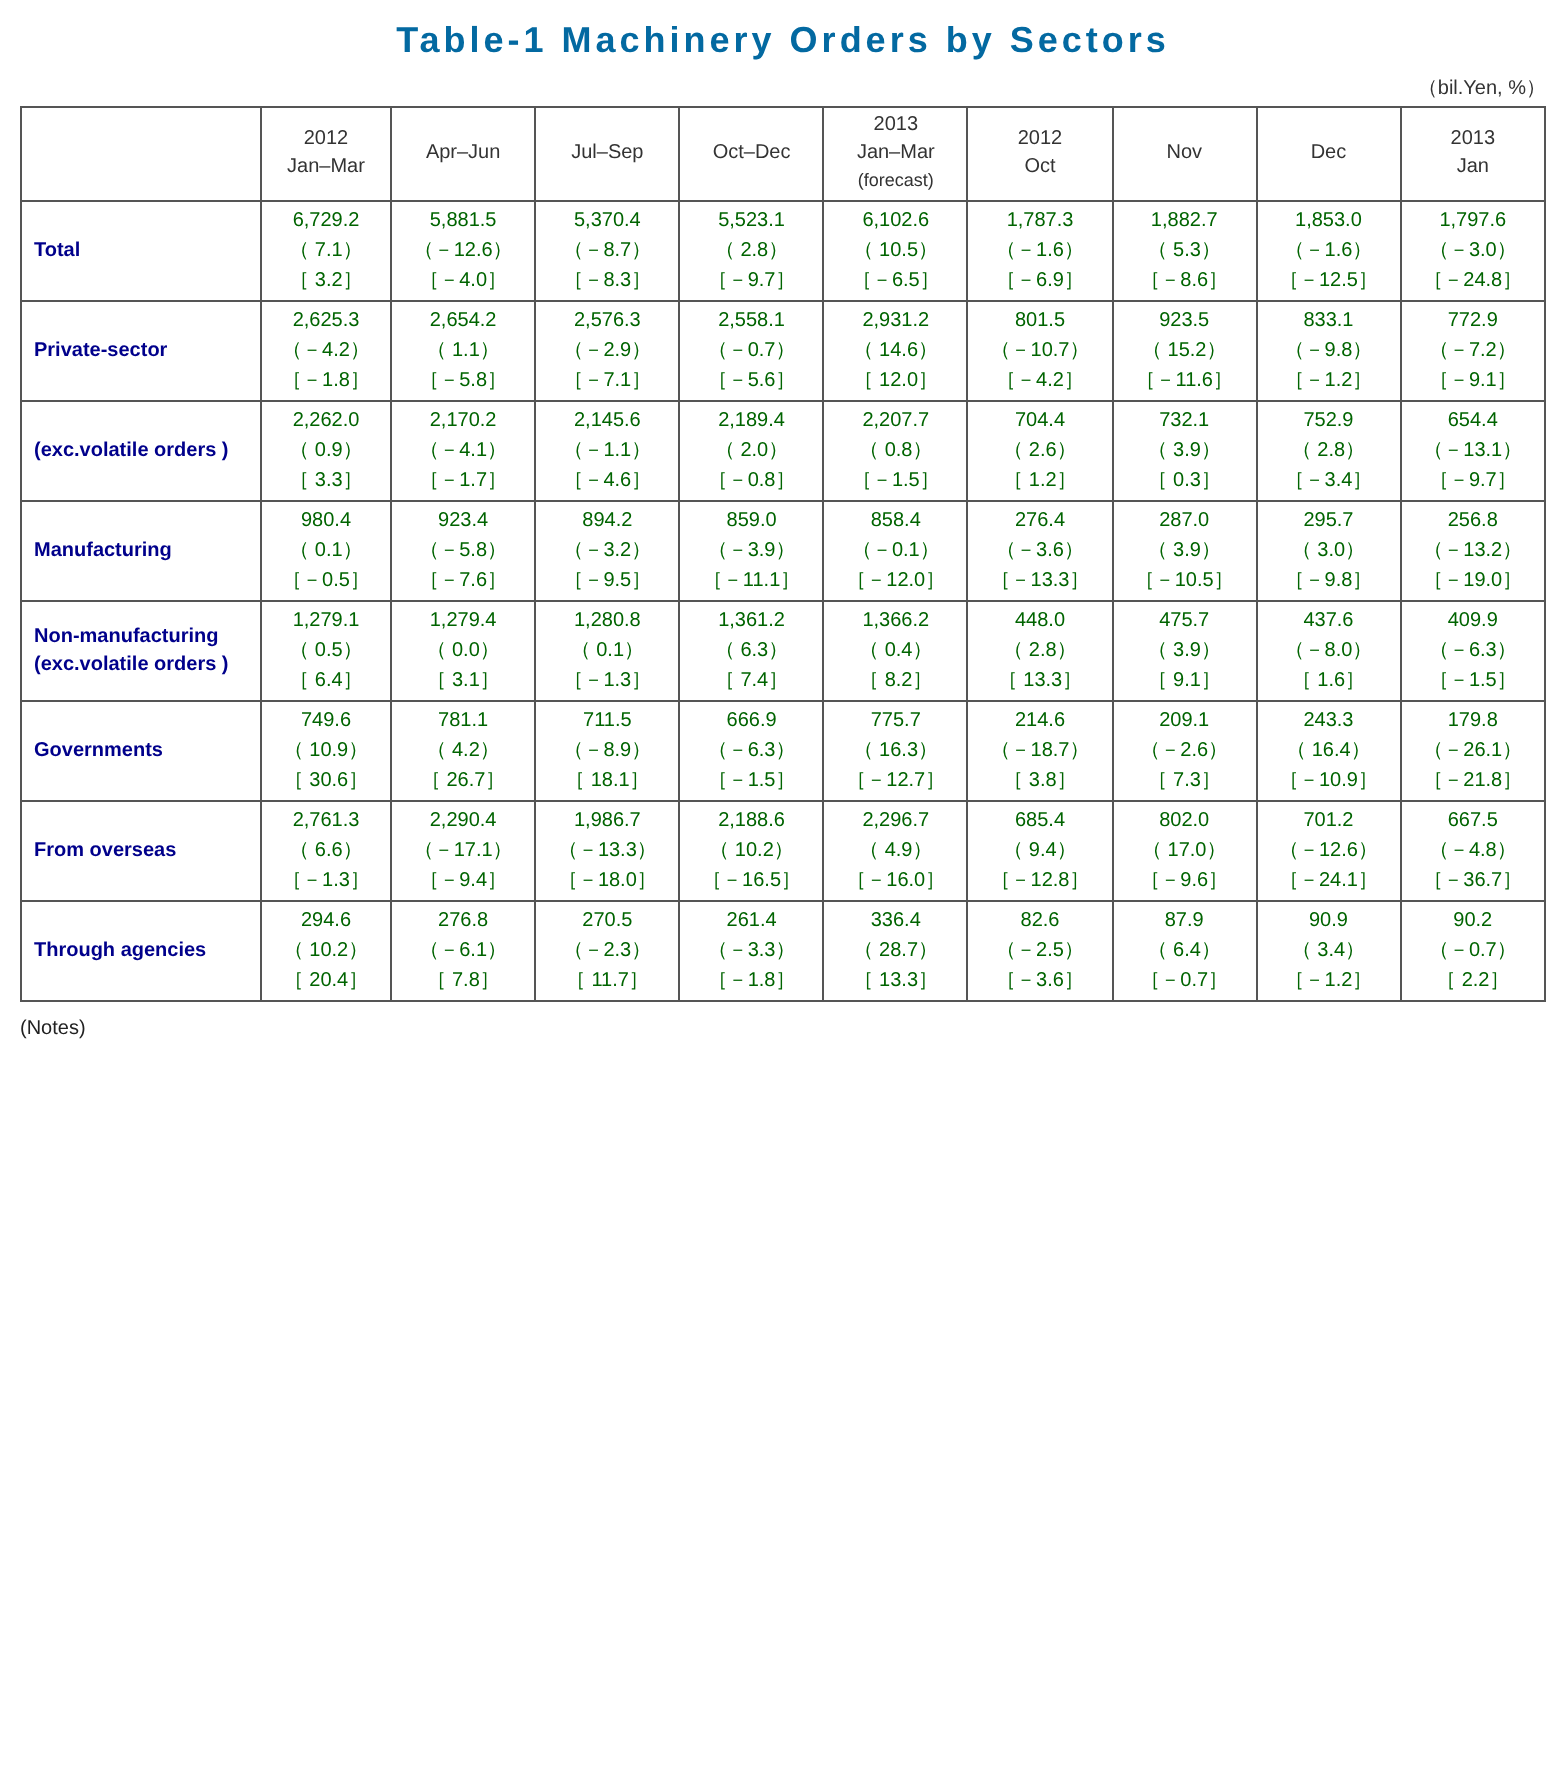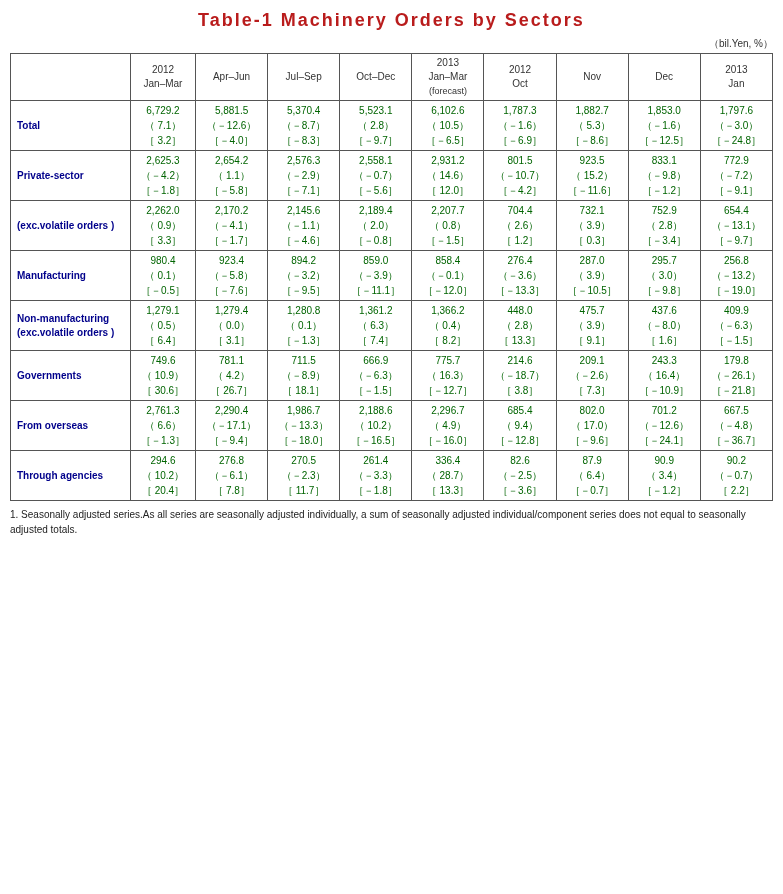--- a/index.html
+++ b/index.html
@@ -5,21 +5,21 @@
     * { box-sizing: border-box; margin: 0; padding: 0; }
     body {
       font-family: Arial, sans-serif;
       font-size: 11px;
       background: #fff;
       padding: 10px;
       width: 783px;
     }
     h1 {
       text-align: center;
-      color: #b91c1c;
+      color: #0369a1;
       font-size: 18px;
       font-weight: bold;
       margin-bottom: 6px;
       letter-spacing: 2px;
     }
     .unit {
       text-align: right;
       font-size: 10px;
       color: #333;
       margin-bottom: 2px;
@@ -329,16 +329,16 @@
 （ 3.4）
 ［－1.2］</td>
         <td class="data-cell" style="white-space: pre-line;">90.2
 （－0.7）
 ［ 2.2］</td>
       </tr>
     </tbody>
 </table>
 
 <div class="notes">
+  <p>(Notes)</p>
   <div id="notes-items">
-      <p>1. Seasonally adjusted series.As all series are seasonally adjusted individually, a sum of seasonally adjusted individual/component series does not equal to seasonally adjusted totals.</p>
     </div>
 </div>
 
 </body></html>

